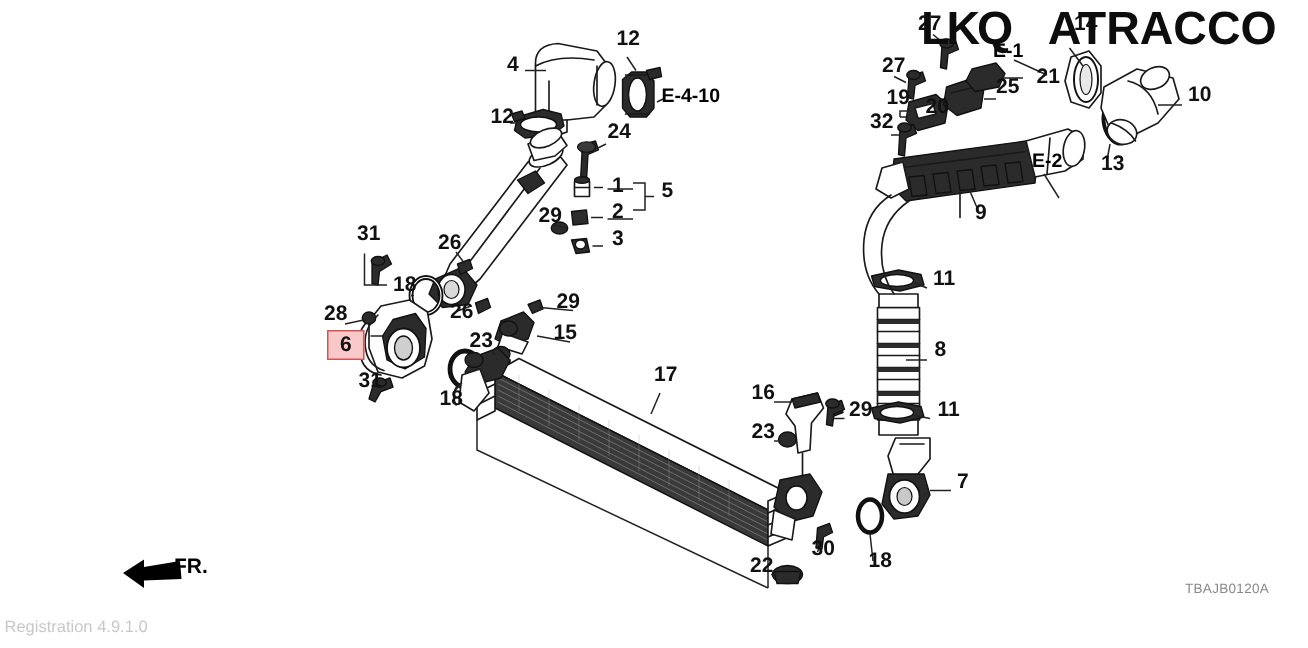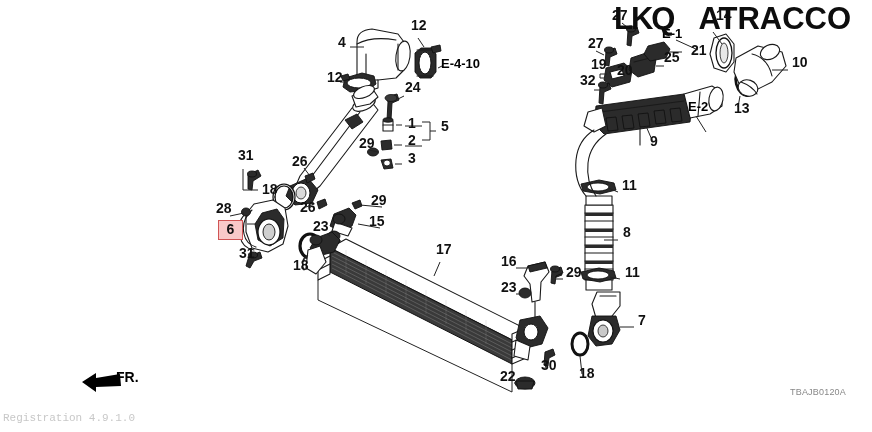--- a/index.html
+++ b/index.html
@@ -108,21 +108,21 @@
     top: 387px;
     font-family: Liberation Sans, sans-serif;
     font-size: 9px;
     color: #888888;
     letter-spacing: 0.2px;
   }
   #registration {
     position: absolute;
     left: 3px;
     top: 412px;
-    font-family: Liberation Mono, monospace;
+    font-family: Liberation Sans, sans-serif;
     font-size: 11px;
     color: #c8c8c8;
   }
   #fr-label {
     position: absolute;
     left: 116px;
     top: 369px;
     font-family: "Liberation Sans", sans-serif;
     font-weight: bold;
     font-size: 14px;

